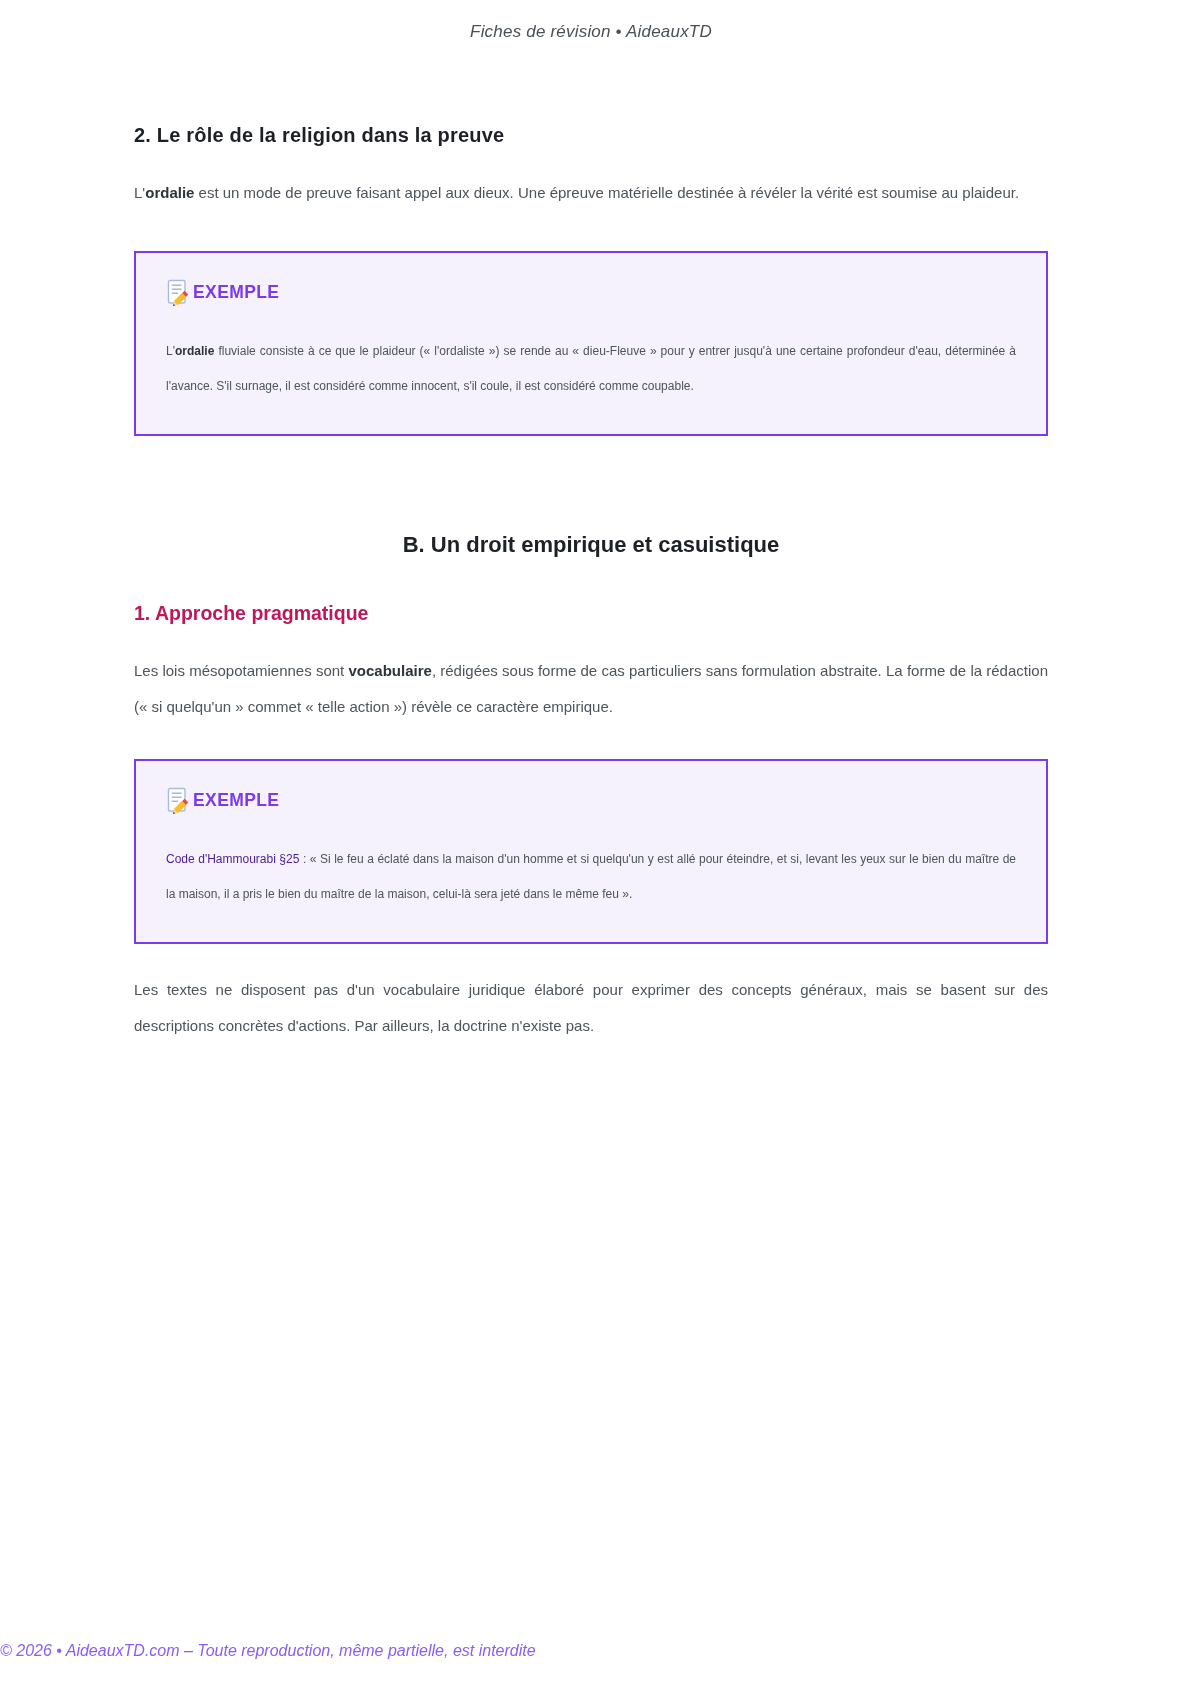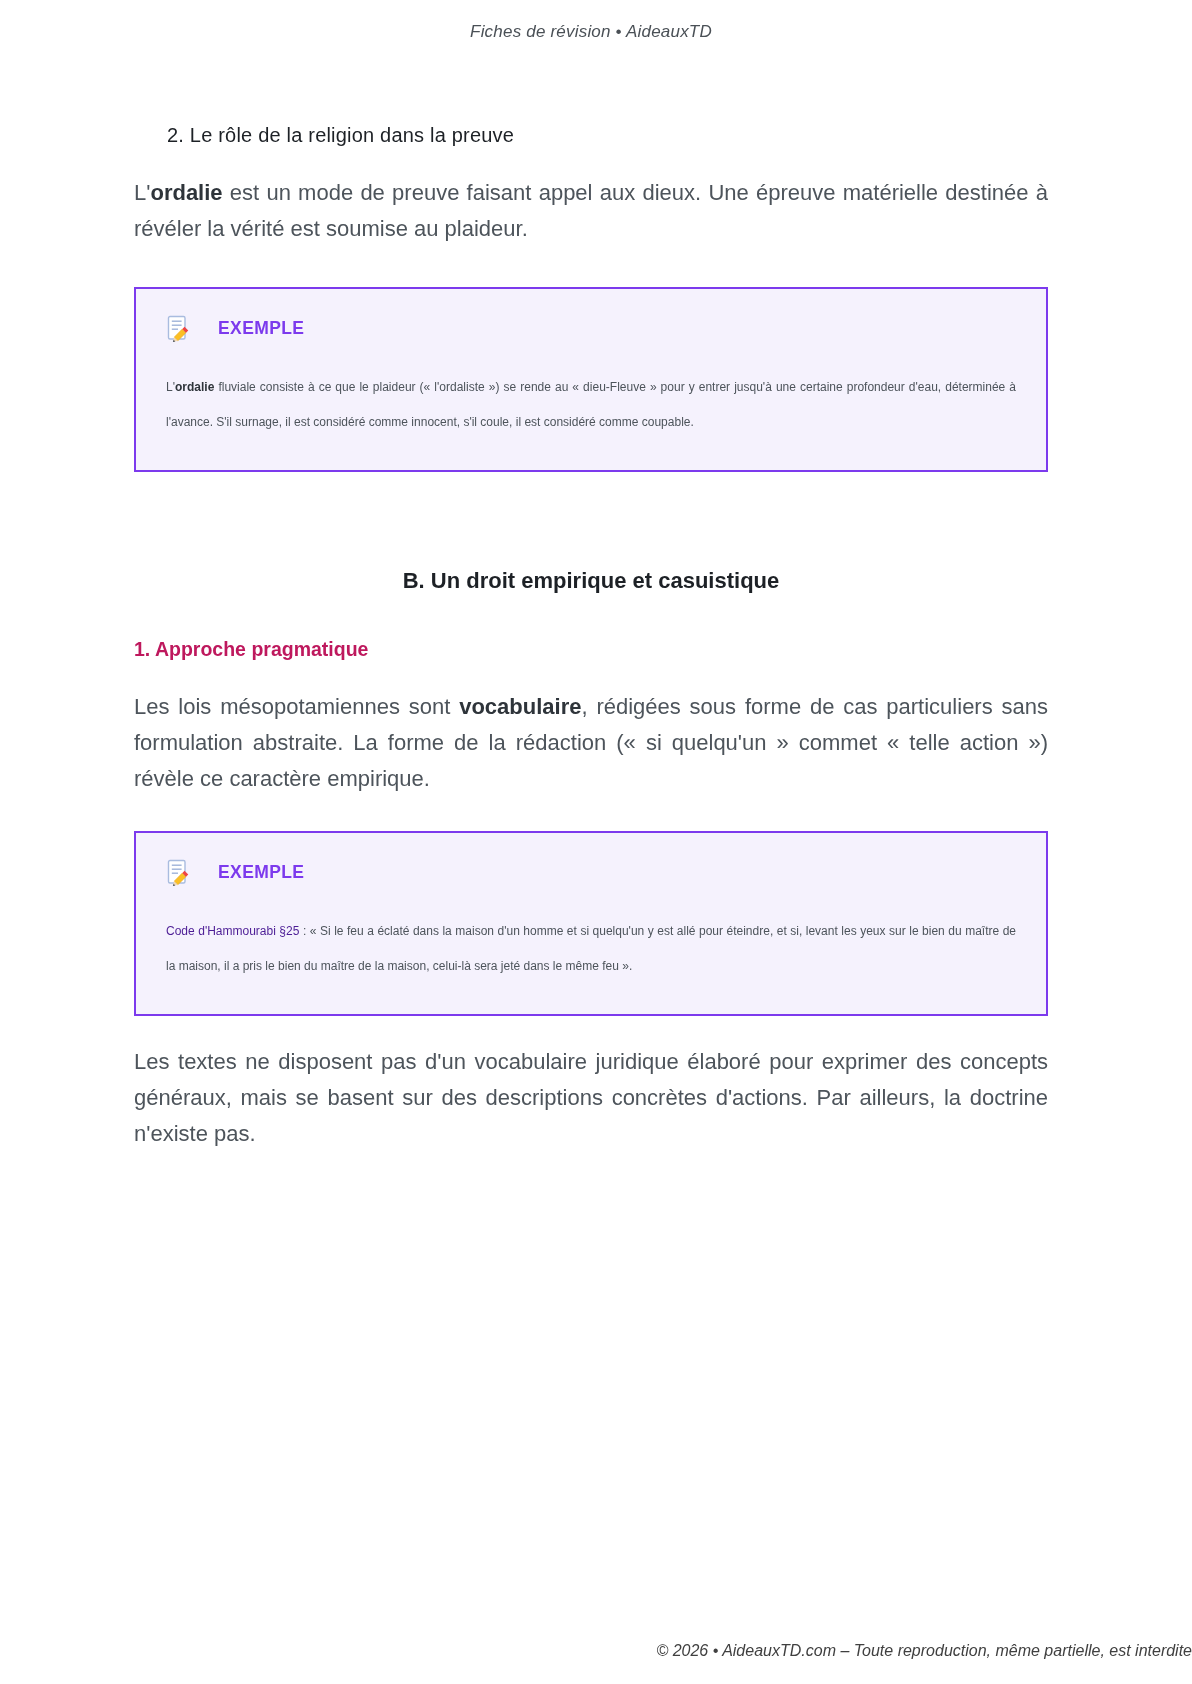--- a/index.html
+++ b/index.html
@@ -16,42 +16,41 @@
   .doc-header {
     text-align:center;
     font-style:italic;
     font-size:17px;
     color:#4a5056;
     letter-spacing:.2px;
   }
   .h-num1 {
     margin-top:82px;
     font-size:20px;
-    font-weight:400;
+    font-weight:700;
     color:#1d2126;
     letter-spacing:.2px;
-    margin-left:33px;
   }
   .para {
     margin-top:28px;
-    font-size:22px;
+    font-size:15px;
     line-height:36px;
     text-align:justify;
     color:#4d545b;
   }
   .para b, .example-text b { color:#2e343a; font-weight:700; }
   .example-box {
     margin-top:40px;
     border:2px solid #7C3AED;
     background:#F5F2FD;
     padding:26px 30px 30px 30px;
   }
   .example-box.second { margin-top:34px; }
   .example-label {
-    display:flex; align-items:center; gap:25px;
+    display:flex; align-items:center; gap:0;
     font-weight:700;
     color:#7C3AED;
     font-size:17.5px;
     letter-spacing:.4px;
     text-align:center;
   }
   .example-text {
     margin-top:28px;
     font-size:12px;
     line-height:35px;
@@ -70,24 +69,24 @@
     font-size:19.5px;
     font-weight:700;
     color:#be185d;
   }
   .h-num2.big-gap { margin-top:106px; }
   .green-link { color:#4c1d95; text-decoration:none; cursor:pointer; }
   .doc-footer {
     position:absolute;
     left:0; bottom:24px;
     width:100%;
-    text-align:right;
+    text-align:left;
     font-style:italic;
     font-size:16px;
-    color:#404040;
+    color:#8b5cf6;
   }
   .memo-icon-svg { flex:0 0 auto; display:block; }
 </style>
 </head>
 <body>
 
 <div class="page">
 
   <div class="doc-header">Fiches de révision • AideauxTD</div>
 

